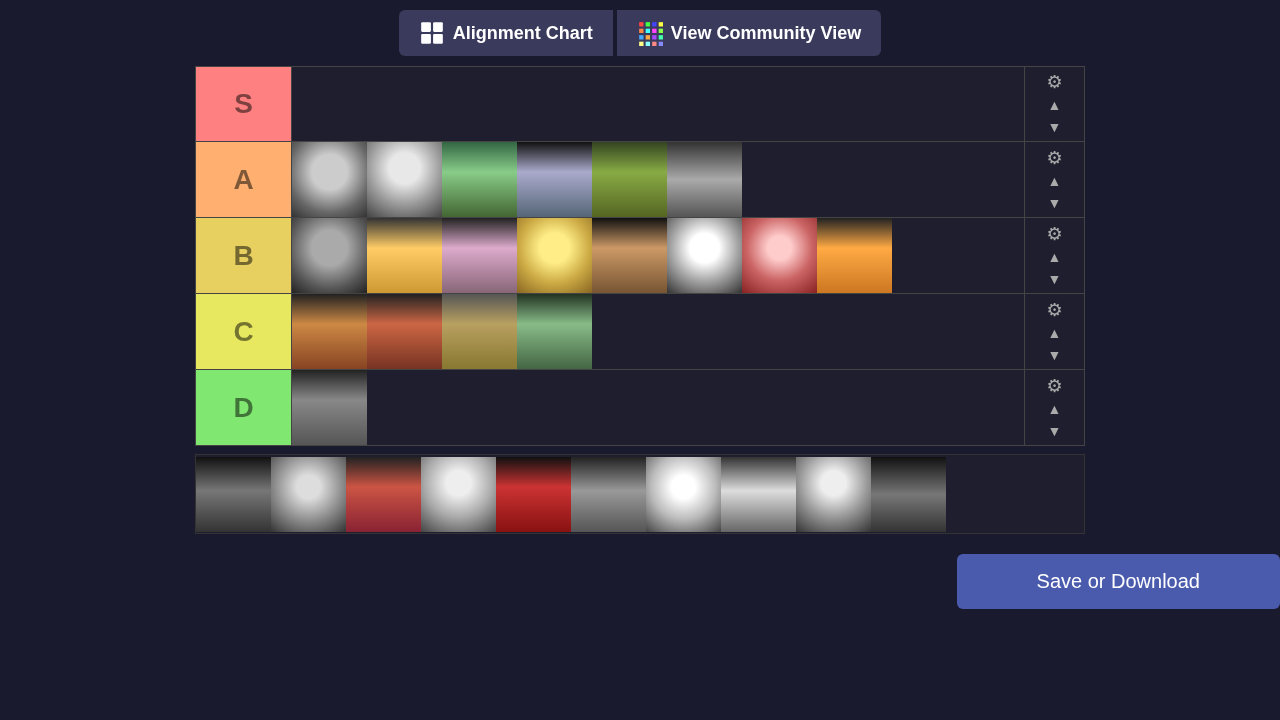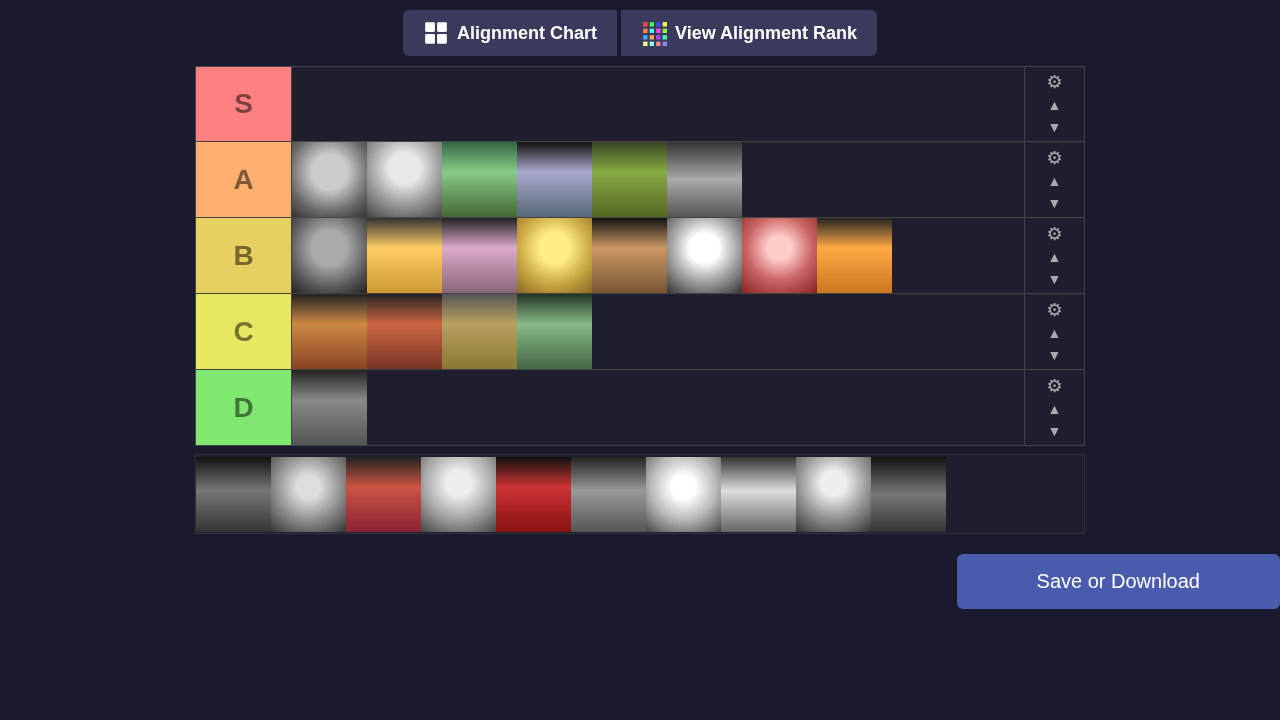--- a/index.html
+++ b/index.html
@@ -212,21 +212,21 @@
       <rect x="20" y="8" width="4" height="4" fill="#8f4"></rect>
       <rect x="2" y="14" width="4" height="4" fill="#4af"></rect>
       <rect x="8" y="14" width="4" height="4" fill="#fa4"></rect>
       <rect x="14" y="14" width="4" height="4" fill="#a4f"></rect>
       <rect x="20" y="14" width="4" height="4" fill="#4fa"></rect>
       <rect x="2" y="20" width="4" height="4" fill="#ff8"></rect>
       <rect x="8" y="20" width="4" height="4" fill="#8ff"></rect>
       <rect x="14" y="20" width="4" height="4" fill="#f88"></rect>
       <rect x="20" y="20" width="4" height="4" fill="#88f"></rect>
     </svg>
-    <span>View Alignment Rank</span>
+    <span>View Community View</span>
   </button>
 </div>
 
 <div class="tier-container">
 
   <div class="tier-row tier-s">
     <div class="tier-label">S</div>
     <div class="tier-content">
     </div>
     <div class="tier-controls">

